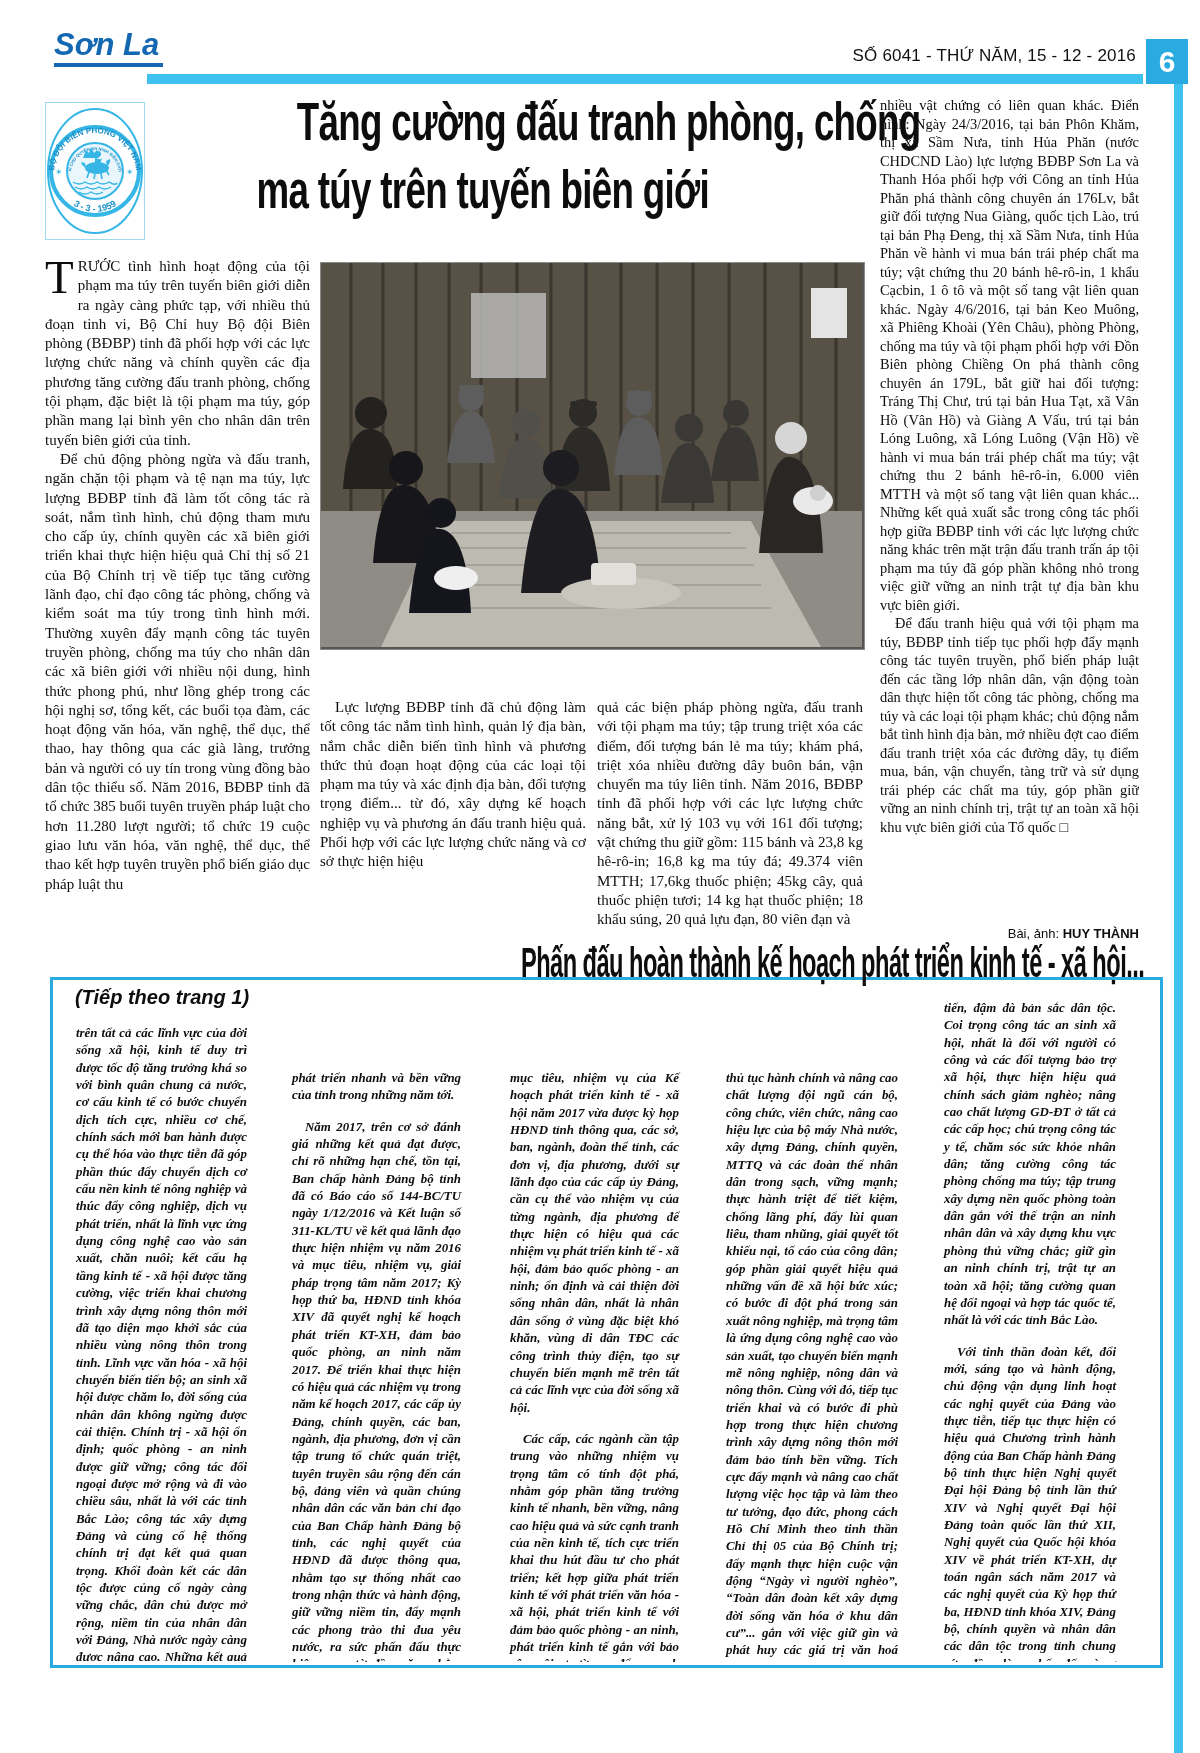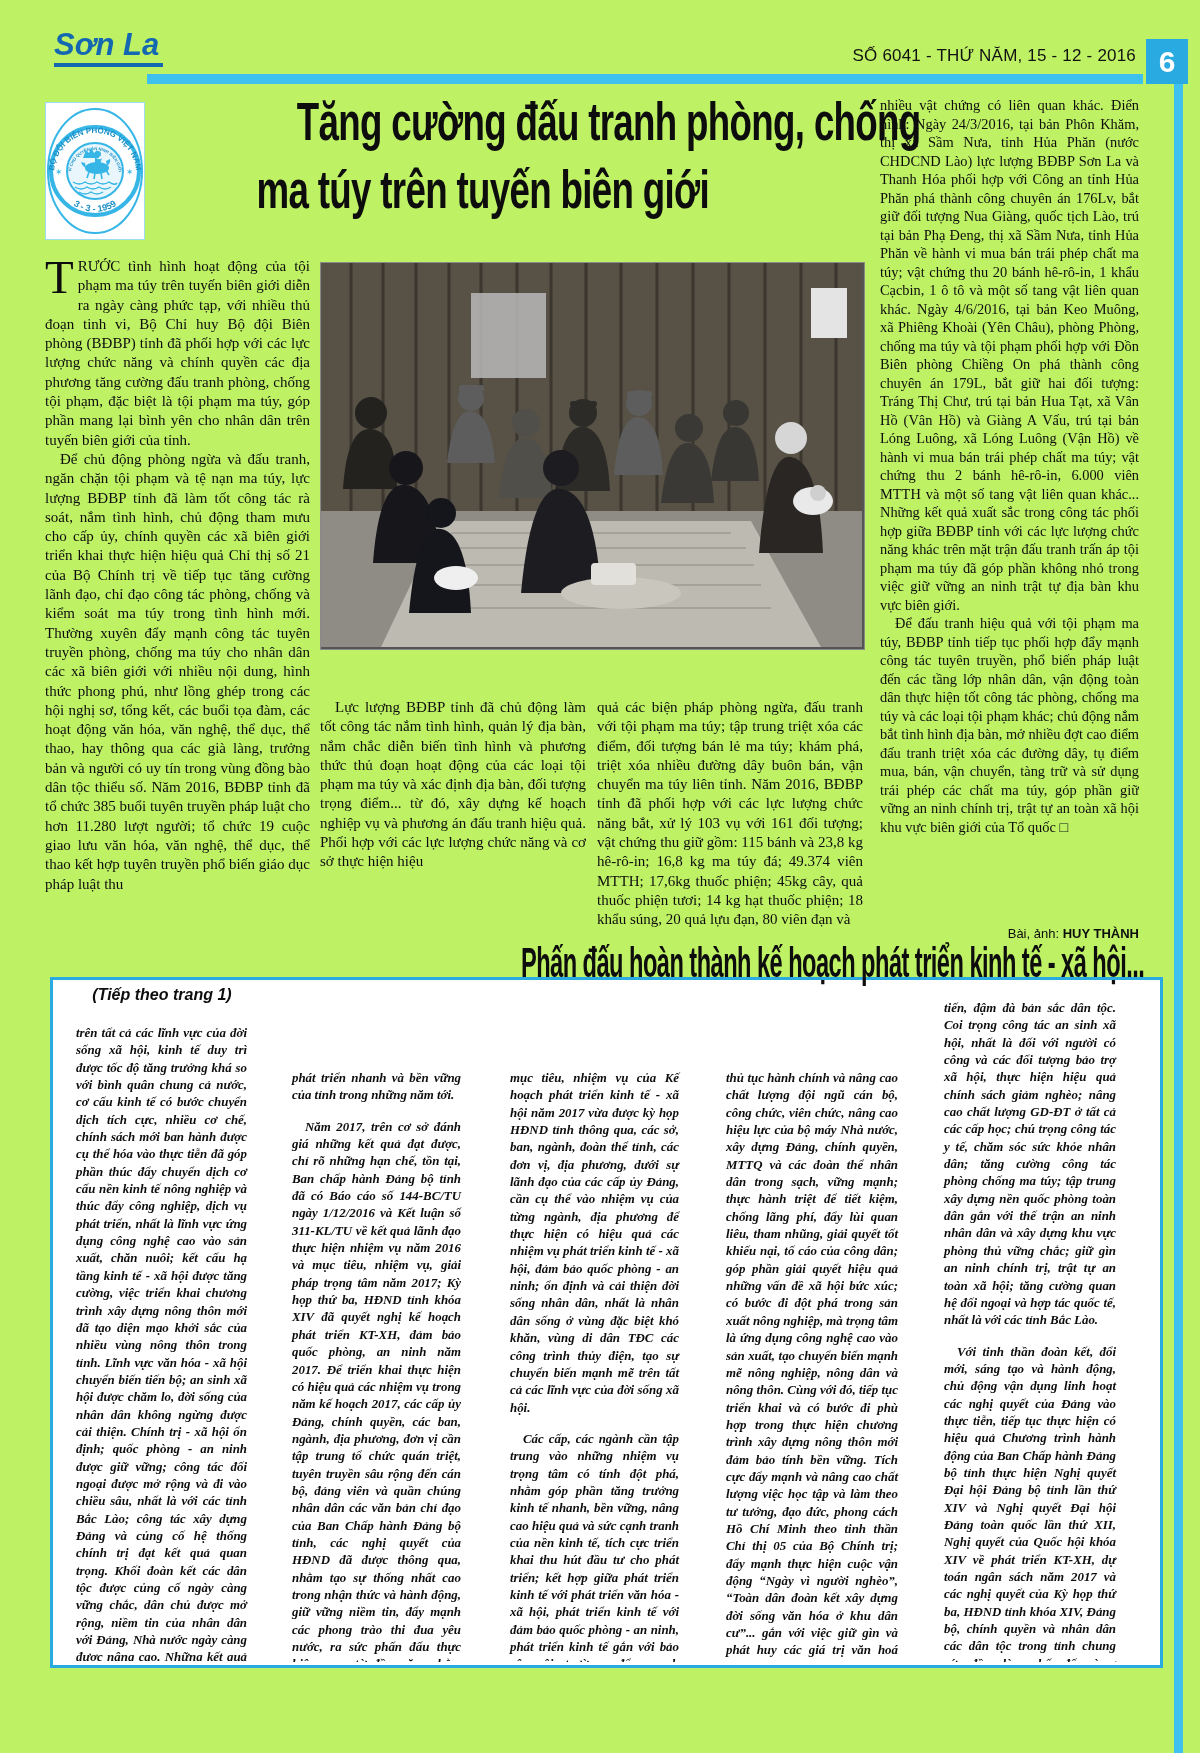--- a/index.html
+++ b/index.html
@@ -1,16 +1,16 @@
 <!DOCTYPE html>
 <html><head>
 <meta charset="utf-8">
 <style>
   html,body{margin:0;padding:0;background:#e9e9e9;}
-  #page{position:relative;width:1200px;height:1753px;background:#bef264;overflow:hidden;
+  #page{position:relative;width:1200px;height:1753px;background:#ffffff;overflow:hidden;
         font-family:"Liberation Serif",serif;color:#0d0d0d;}
   .abs{position:absolute;}
   
   .masthead{left:54px;top:28px;font-family:"Liberation Sans",sans-serif;
             font-weight:bold;font-style:italic;font-size:31px;color:#1468b2;
             border-bottom:4px solid #1468b2;padding:0 4px 1px 0;line-height:1.1;}
   .issue{top:46px;right:64px;font-family:"Liberation Sans",sans-serif;font-size:17px;
          letter-spacing:.2px;color:#111;}
   .bar-top{left:147px;top:74px;width:996px;height:10px;background:#3fc1f0;}
   .page-num{left:1146px;top:39px;width:42px;height:45px;background:#29aae1;color:#fff;
@@ -36,21 +36,21 @@
   .caption{left:322px;top:652px;width:502px;font-family:"Liberation Sans",sans-serif;
            font-weight:bold;font-style:italic;font-size:13.8px;line-height:18px;color:#161616;
            text-align:left;}
   .byline{left:880px;top:926px;width:259px;text-align:right;
           font-family:"Liberation Sans",sans-serif;font-size:13px;}
   .byline b{font-weight:bold;}
   
   .bottom-box{left:50px;top:977px;width:1107px;height:685px;border:3px solid #29aae1;background:#fff;}
   .cont-note{left:62px;top:986px;width:200px;text-align:center;
              font-family:"Liberation Sans",sans-serif;font-weight:bold;font-style:italic;
-             font-size:16px;}
+             font-size:20px;}
   .b-headline-wrap{left:266px;top:940px;width:652px;text-align:center;}
   .b-headline{display:inline-block;white-space:nowrap;font-family:"Liberation Sans",sans-serif;
       font-weight:bold;font-size:43px;line-height:1.05;letter-spacing:-1px;
       transform:scaleX(.55);transform-origin:50% 50%;}
   .bcol{font-size:12.9px;line-height:17.35px;font-weight:bold;font-style:italic;
         text-align:justify;overflow:hidden;}
   .bcol p{margin:14px;}
   .bcol p.ind{text-indent:13px;}
   .b-col1{left:62px;top:1011px;width:199px;height:650px;}
   .b-col2{left:278px;top:1056px;width:197px;height:606px;}

